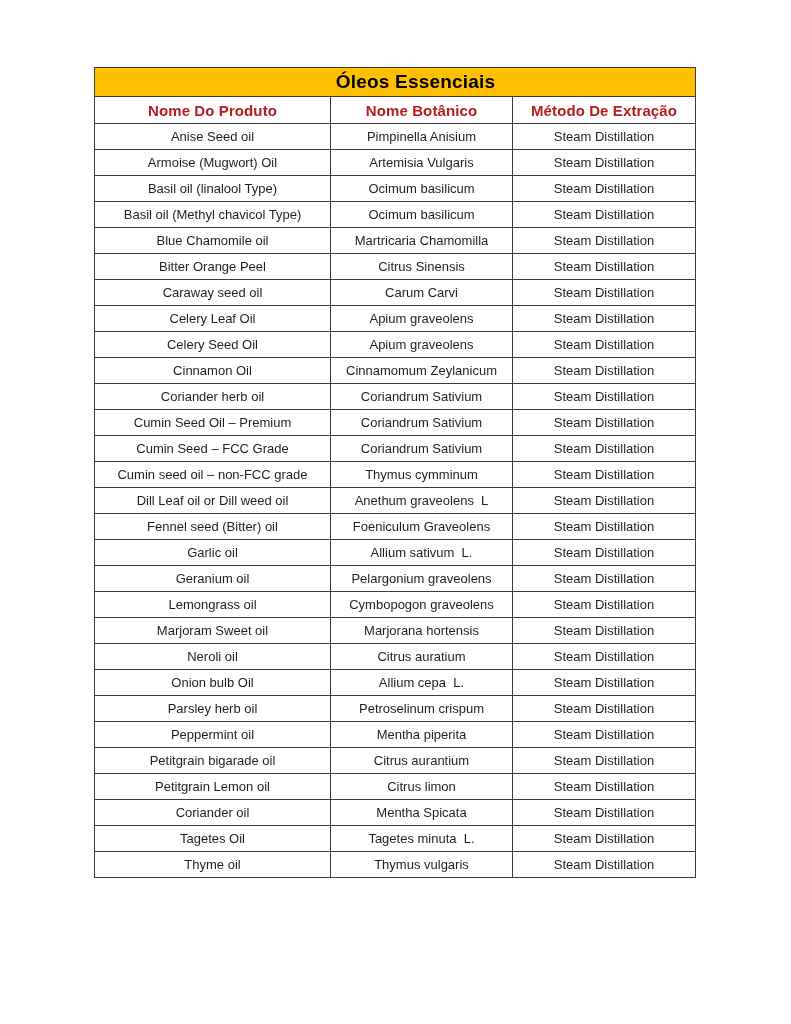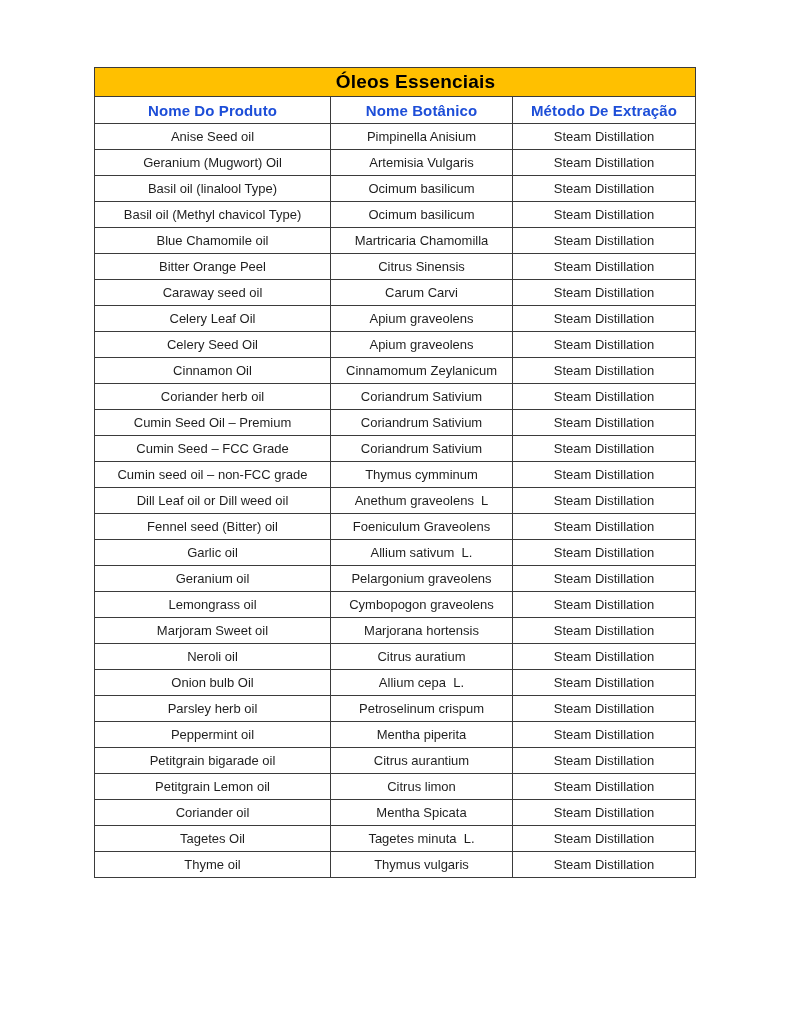--- a/index.html
+++ b/index.html
@@ -42,21 +42,21 @@
     font-weight:bold;
     color:#000000;
     letter-spacing:.2px;
     padding-left:43px;
   }
   tr.column-header-row th{
     height:26px;
     background:#ffffff;
     font-size:15px;
     font-weight:bold;
-    color:#1d4ed8;
+    color:#b91c1c;
     letter-spacing:.1px;
   }
   tbody td{
     height:25px;
     font-size:13px;
     background:#ffffff;
     white-space:pre-wrap;
     color:var(--text);
   }
 </style>
@@ -80,21 +80,21 @@
         <th>Método De Extração</th>
       </tr>
     </thead>
     <tbody>
         <tr>
           <td>Anise Seed oil</td>
           <td>Pimpinella Anisium</td>
           <td>Steam Distillation</td>
         </tr>
         <tr>
-          <td>Geranium (Mugwort) Oil</td>
+          <td>Armoise (Mugwort) Oil</td>
           <td>Artemisia Vulgaris</td>
           <td>Steam Distillation</td>
         </tr>
         <tr>
           <td>Basil oil (linalool Type)</td>
           <td>Ocimum basilicum</td>
           <td>Steam Distillation</td>
         </tr>
         <tr>
           <td>Basil oil (Methyl chavicol Type)</td>

